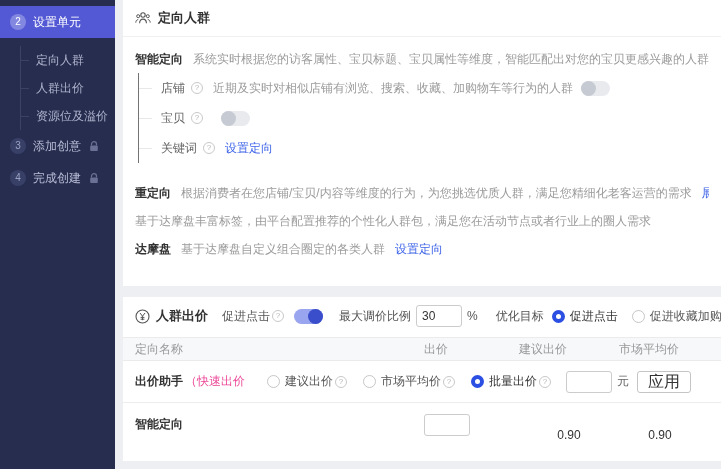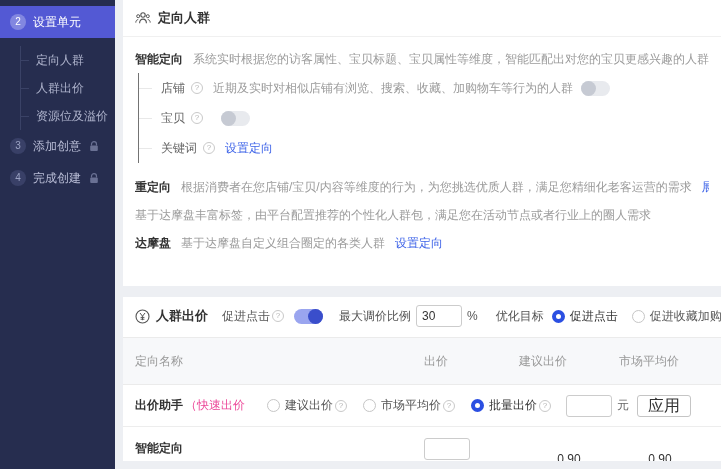--- a/index.html
+++ b/index.html
@@ -25,21 +25,21 @@
   .panel { background:#fff; width:100%; }
   .panel-targeting { height:286px; overflow:hidden; }
   .panel-bidding { height:164px; margin-top:11px; overflow:hidden; padding:0 12px; }
 
   .p1-header { height:37px; border-bottom:1px solid #f0f0f0; display:flex; align-items:center; padding:0 12px; }
   .p1-title { font-size:13px; font-weight:bold; margin-left:7px; }
   .p1-body { padding:8px 12px 0 12px; }
   .trow { display:flex; align-items:center; height:24px; white-space:nowrap; overflow:hidden; }
   .trow.smart { margin-top:2px; }
   .trow.acq { margin-top:6px; }
-  .trow.retarget { margin-top:12px;align-items:center; }
+  .trow.retarget { margin-top:18px;align-items:center; }
   .trow.dmp1,.trow.dmp2 { margin-top:4px; }
   .tlabel { font-weight:bold; color:#333; margin-right:10px; flex:none; }
   .tdesc { color:#9b9b9b; }
   .tlink { color:#3d63e8; margin-left:10px; cursor:pointer; flex:none; }
   .subblock { margin:2px 0 2px 3px; border-left:1px solid #737373; }
   .subrow { display:flex; align-items:center; height:30px; white-space:nowrap; }
   .subrow::before { content:''; width:13px; border-top:1px solid #e8e8e8; margin-right:9px; flex:none; }
   .sublabel { color:#666; margin-right:4px; flex:none; }
 
   .qicon { width:12px; height:12px; border:1px solid #c9c9c9; border-radius:50%; color:#b5b5b5;
@@ -55,21 +55,21 @@
   .radio { width:13px; height:13px; border-radius:50%; border:1px solid #c6c6c6; background:#fff; margin-right:5px; flex:none; cursor:pointer; }
   .radio.checked { border:4px solid #2b4fe2; }
   .radio-label { color:#555; margin-right:14px; }
   .radio-label.sel { color:#333; }
 
   .p2-header { height:30px; margin-top:4px; display:flex; align-items:center; white-space:nowrap; }
   .p2-title { font-size:13px; font-weight:bold; margin:0 14px 0 6px; }
   .ctl-label { color:#555; }
   .num-input { width:46px; height:22px; border:1px solid #ccc; border-radius:3px; font-size:12px; padding:0 5px; margin:0 5px; color:#333; }
   .p2-row { display:flex; align-items:center; margin:0 -12px; padding:0 12px; }
-  .thead { height:48px; margin-top:6px; background:#f7f8fa; border-top:1px solid #ebebeb; border-bottom:1px solid #ebebeb; color:#999; }
+  .thead { height:24px; margin-top:6px; background:#f7f8fa; border-top:1px solid #ebebeb; border-bottom:1px solid #ebebeb; color:#999; }
   .col-name { flex:1; }
   .col-bid { width:95px; flex:none; }
   .col-sugg { width:100px; flex:none; text-align:center; }
   .col-market { width:90px; flex:none; text-align:center; padding-right:8px; }
   .thead .col-sugg,.thead .col-market { text-align:left; }
   .assist-row { height:42px; border-bottom:1px solid #ededed; white-space:nowrap; }
   .bold-label { font-weight:bold; color:#333; }
   .paren { color:#ec4899; margin:0 22px 0 2px;text-align:right; }
   .unit { color:#666; margin-right:8px; }
   .btn-apply { height:22px; padding:0 10px; background:#fff; border:1px solid #c5c5c5; border-radius:3px; font-size:16px; color:#333; cursor:pointer; }

